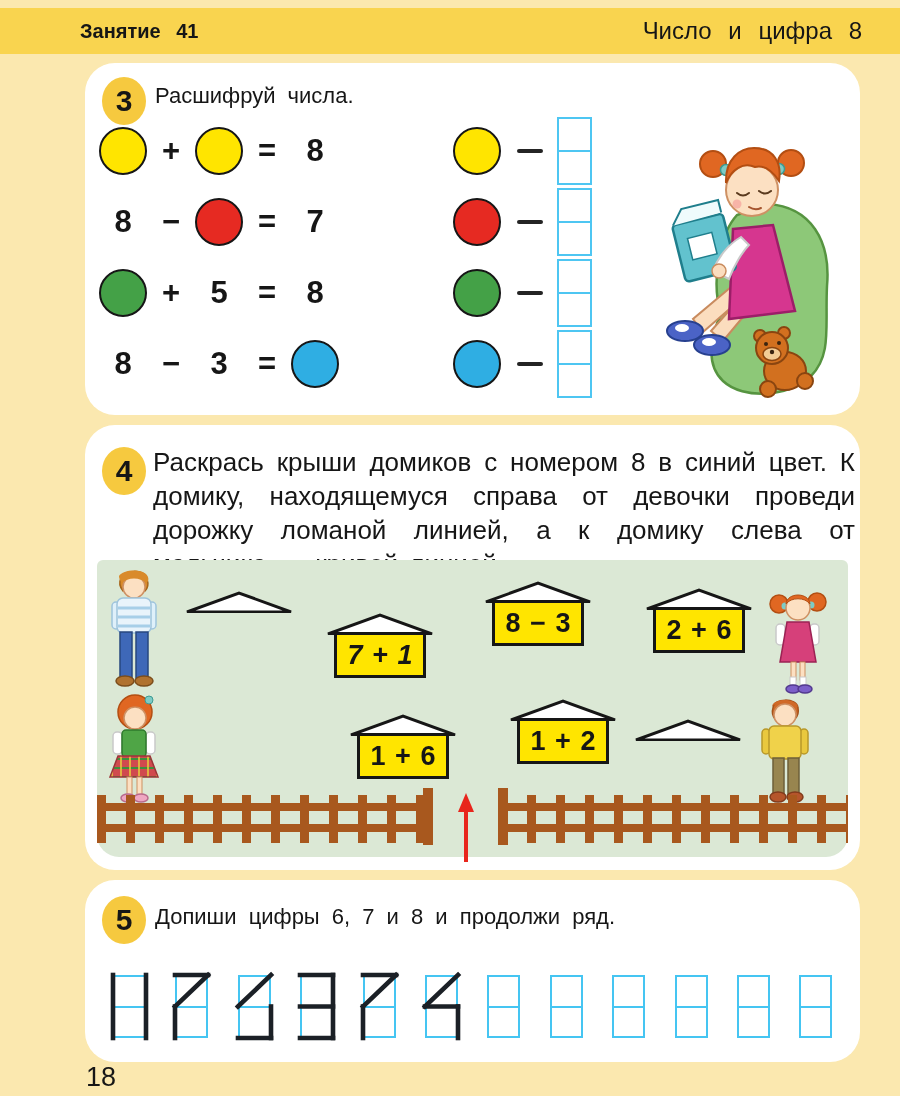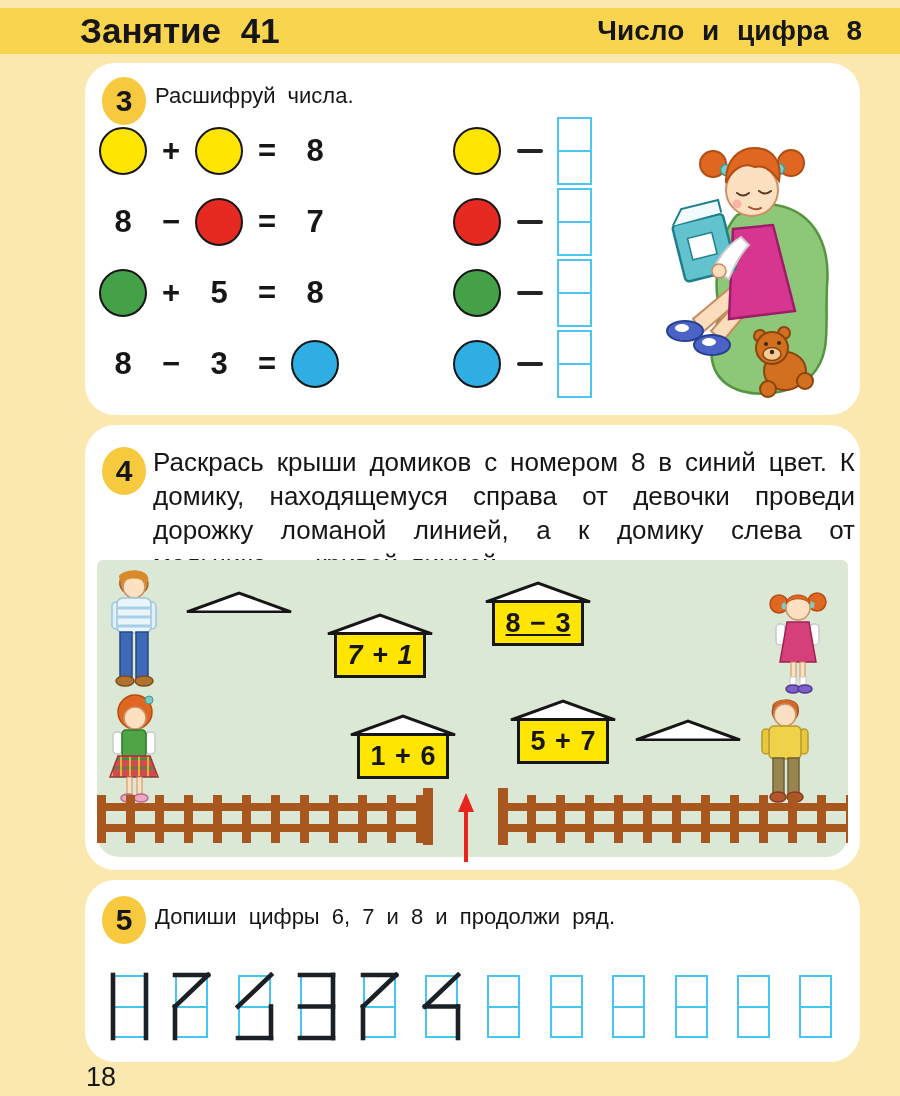--- a/index.html
+++ b/index.html
@@ -2,23 +2,23 @@
 <html><head>
 <meta charset="utf-8">
 <style>
   html,body { margin:0; padding:0; }
   body { background:#FBE8AF; font-family:"Liberation Sans","DejaVu Sans",sans-serif; color:#161616; }
   .page { position:relative; width:900px; height:1096px; background:#FBE8AF; overflow:hidden; }
 
   
   .band { position:absolute; left:0; top:8px; width:900px; height:46px; background:#F9D44F; }
   .band-lesson { position:absolute; left:80px; top:50%; transform:translateY(-50%);
-                 font-size:35px; font-weight:bold; word-spacing:10px; }
+                 font-size:20px; font-weight:bold; word-spacing:10px; }
   .band-topic  { position:absolute; right:38px; top:50%; transform:translateY(-50%);
-                 font-size:28px; font-weight:bold; word-spacing:10px;text-align:center; }
+                 font-size:24px; font-weight:normal; word-spacing:10px;text-align:center; }
 
   
   .panel { position:absolute; left:85px; width:775px; background:#FFFFFF; border-radius:30px; }
   #panel3 { top:63px;  height:352px; }
   #panel4 { top:425px; height:445px; }
   #panel5 { top:880px; height:182px; }
 
   .badge { position:absolute; width:44px; height:48px; border-radius:50%; background:#F6C93F;
            display:flex; align-items:center; justify-content:center;
            font-size:30px; font-weight:bold; }
@@ -217,37 +217,43 @@
         <svg class="roofsvg" width="108" height="22">
             <polygon points="2,21 54,2 106,21" fill="#FFFFFF" stroke="#161616" stroke-width="3"></polygon>
           </svg>
       </div>
       <div class="house" style="left:229px; top:53px;font-style:italic;">
         <svg class="roofsvg" width="108" height="22">
             <polygon points="2,21 54,2 106,21" fill="#FFFFFF" stroke="#161616" stroke-width="3"></polygon>
           </svg>
         <div class="hbody">7 + 1</div>
       </div>
-      <div class="house" style="left:387px; top:21px;text-decoration:underline;">
+      <div class="house" style="left:387px; top:21px;">
         <svg class="roofsvg" width="108" height="22">
             <polygon points="2,21 54,2 106,21" fill="#FFFFFF" stroke="#161616" stroke-width="3"></polygon>
           </svg>
         <div class="hbody">8 − 3</div>
       </div>
+      <div class="house" style="left:548px; top:28px;">
+        <svg class="roofsvg" width="108" height="22">
+            <polygon points="2,21 54,2 106,21" fill="#FFFFFF" stroke="#161616" stroke-width="3"></polygon>
+          </svg>
+        <div class="hbody">2 + 6</div>
+      </div>
       <div class="house" style="left:252px; top:154px;">
         <svg class="roofsvg" width="108" height="22">
             <polygon points="2,21 54,2 106,21" fill="#FFFFFF" stroke="#161616" stroke-width="3"></polygon>
           </svg>
         <div class="hbody">1 + 6</div>
       </div>
       <div class="house" style="left:412px; top:139px;">
         <svg class="roofsvg" width="108" height="22">
             <polygon points="2,21 54,2 106,21" fill="#FFFFFF" stroke="#161616" stroke-width="3"></polygon>
           </svg>
-        <div class="hbody">5 + 7</div>
+        <div class="hbody">1 + 2</div>
       </div>
       <div class="house" style="left:537px; top:159px;">
         <svg class="roofsvg" width="108" height="22">
             <polygon points="2,21 54,2 106,21" fill="#FFFFFF" stroke="#161616" stroke-width="3"></polygon>
           </svg>
       </div>
 
       <svg class="kid" style="left:6px; top:8px;" width="60" height="122" viewBox="0 0 60 122">
         <path d="M18 10 C19 2 43 0 44 11 C46 17 44 21 42 23 L20 23 C16 18 16 14 18 10 Z" fill="#D98A2B" stroke="#A5641A" stroke-width="1.5"></path>
         <circle cx="31" cy="19" r="11" fill="#FCE0C2" stroke="#CE9063" stroke-width="1.5"></circle>

